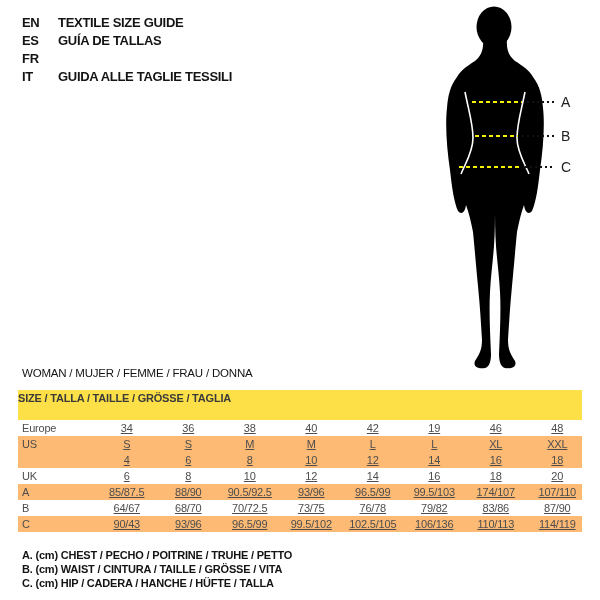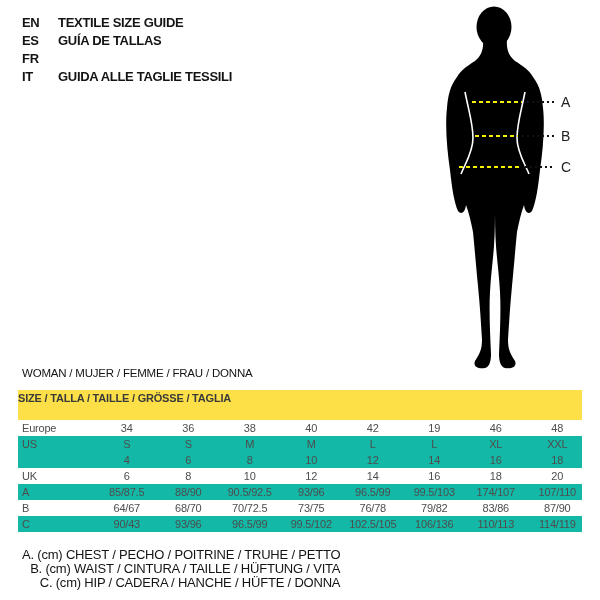--- a/index.html
+++ b/index.html
@@ -12,26 +12,26 @@
   .lang-row{display:flex;height:18px;line-height:18px;font-weight:bold;font-size:13px;letter-spacing:-0.3px;color:#141414;}
   .lang-code{width:36px;}
   
   .figure-wrap{position:absolute;left:415px;top:0;width:185px;height:380px;}
   
   .section-title{position:absolute;left:22px;top:367px;font-size:11.5px;font-weight:normal;letter-spacing:-0.2px;color:#141414;}
   
   .size-table{position:absolute;left:18px;top:390px;width:564px;font-size:11px;letter-spacing:-0.2px;color:#4d4d4d;}
   .thead{height:30px;line-height:16px;background:#fde047;color:#3a3a3a;font-weight:bold;box-sizing:border-box;font-size:11px;}
   .trow{display:flex;height:16px;line-height:16px;gap:12px;}
-  .trow.stripe{background:#14b8a6;}
+  .trow.stripe{background:#fdba74;}
   .rlabel{width:72px;padding-left:4px;box-sizing:border-box;text-align:left;}
-  .cell{flex:1;text-align:center;}
+  .cell{flex:1;text-align:center;text-decoration:underline;}
   
   .legend{position:absolute;left:22px;top:548px;}
-  .legend-line{height:14px;line-height:14px;font-size:13px;font-weight:normal;letter-spacing:-0.2px;color:#141414;text-align:right;}
+  .legend-line{height:14px;line-height:14px;font-size:11px;font-weight:bold;letter-spacing:-0.2px;color:#141414;}
 </style>
 </head>
 <body>
 
 <div id="stage">
 
   <div class="lang-list">
       <div class="lang-row">
         <span class="lang-code">EN</span>
         <span class="lang-label">TEXTILE SIZE GUIDE</span>
@@ -186,17 +186,17 @@
           <span class="cell">102.5/105</span>
           <span class="cell">106/136</span>
           <span class="cell">110/113</span>
           <span class="cell">114/119</span>
         </div>
       </div>
   </div>
 
   <div class="legend">
       <div class="legend-line">A. (cm) CHEST / PECHO / POITRINE / TRUHE / PETTO</div>
-      <div class="legend-line">B. (cm) WAIST / CINTURA / TAILLE / HÜFTUNG / VITA</div>
-      <div class="legend-line">C. (cm) HIP / CADERA / HANCHE / HÜFTE / DONNA</div>
+      <div class="legend-line">B. (cm) WAIST / CINTURA / TAILLE / GRÖSSE / VITA</div>
+      <div class="legend-line">C. (cm) HIP / CADERA / HANCHE / HÜFTE / TALLA</div>
     </div>
 
 </div>
 
 </body></html>

